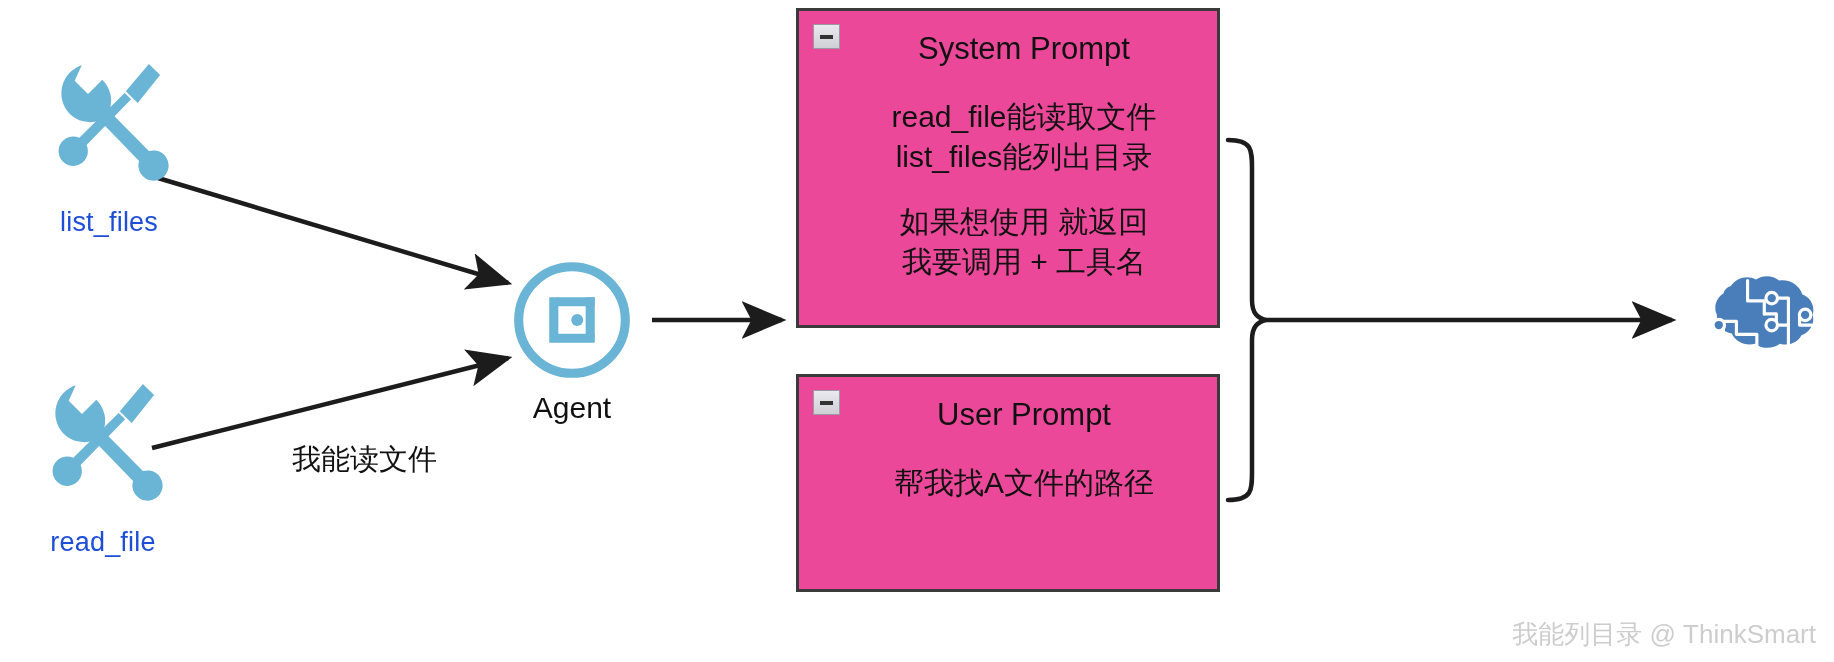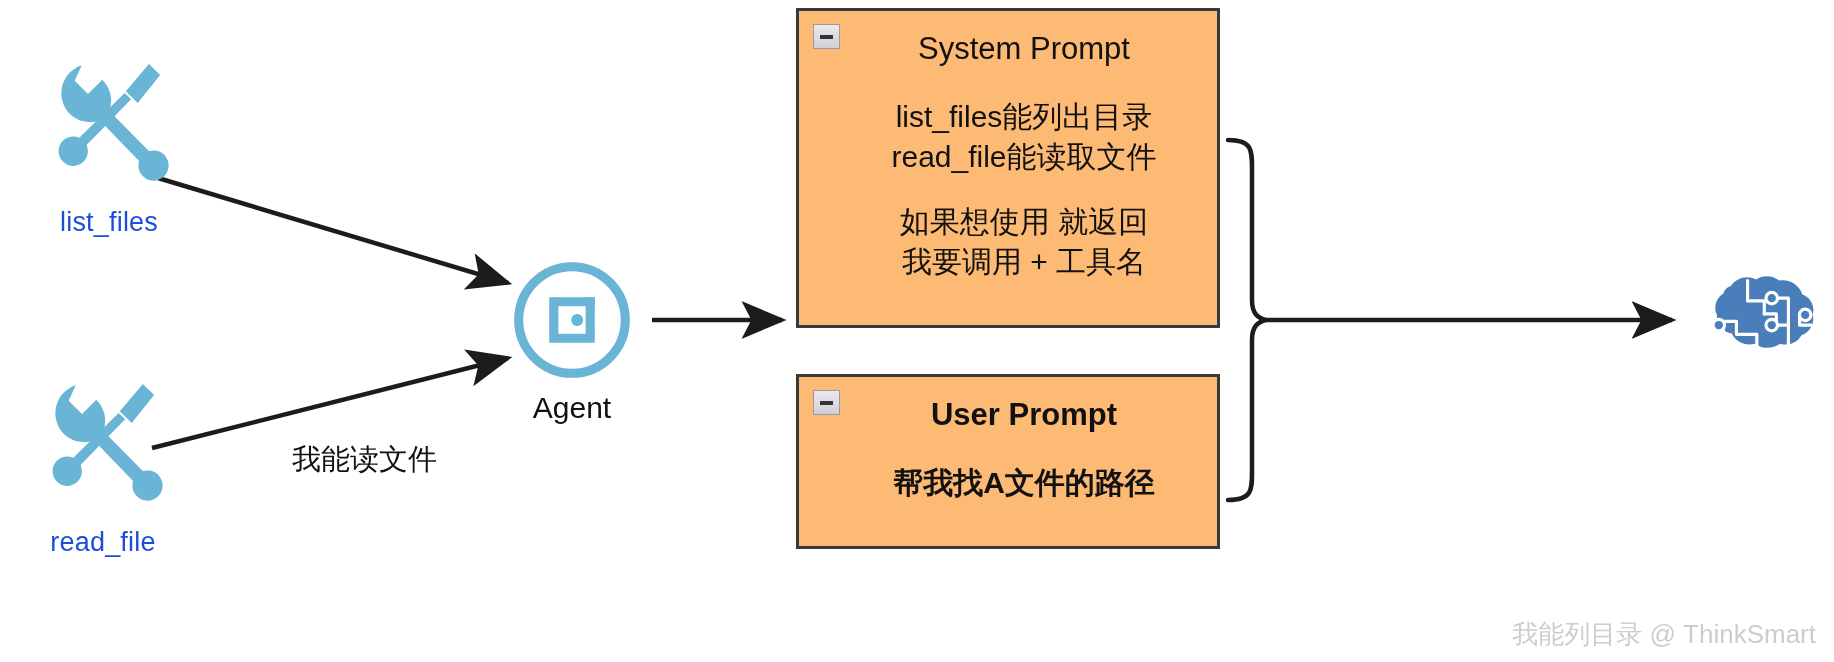--- a/index.html
+++ b/index.html
@@ -43,21 +43,21 @@
   .agent-icon { width: 130px; height: 130px; display: block; margin: 0 auto; }
   .agent-label {
     font-size: 30px;
     color: #111111;
     margin-top: 6px;
   }
 
   
   .prompt-box {
     position: absolute;
-    background: #fdba74;
+    background: #ec4899;
     border: 3px solid #3a3a3a;
     box-sizing: border-box;
     padding-left: 32px;
   }
   .collapse-btn {
     position: absolute;
     left: 14px;
     top: 13px;
     width: 27px;
     height: 25px;
@@ -203,31 +203,31 @@
     <div class="agent-label">Agent</div>
   </div>
 
   <div class="prompt-box" style="left:796px; top:8px; width:424px; height:320px;">
     <div class="collapse-btn">
       <span class="bar"></span>
     </div>
     <div class="box-title">System Prompt</div>
     <div class="box-body">
       <div class="para">
+        <div>read_file能读取文件</div>
         <div>list_files能列出目录</div>
-        <div>read_file能读取文件</div>
       </div>
       <div class="para">
         <div>如果想使用 就返回</div>
         <div>我要调用 + 工具名</div>
       </div>
     </div>
   </div>
 
-  <div class="prompt-box" style="left:796px; top:374px; width:424px; height:175px;font-weight:bold;">
+  <div class="prompt-box" style="left:796px; top:374px; width:424px; height:218px;">
     <div class="collapse-btn">
       <span class="bar"></span>
     </div>
     <div class="box-title">User Prompt</div>
     <div class="box-body">
       <div class="para">
         <div>帮我找A文件的路径</div>
       </div>
     </div>
   </div>

